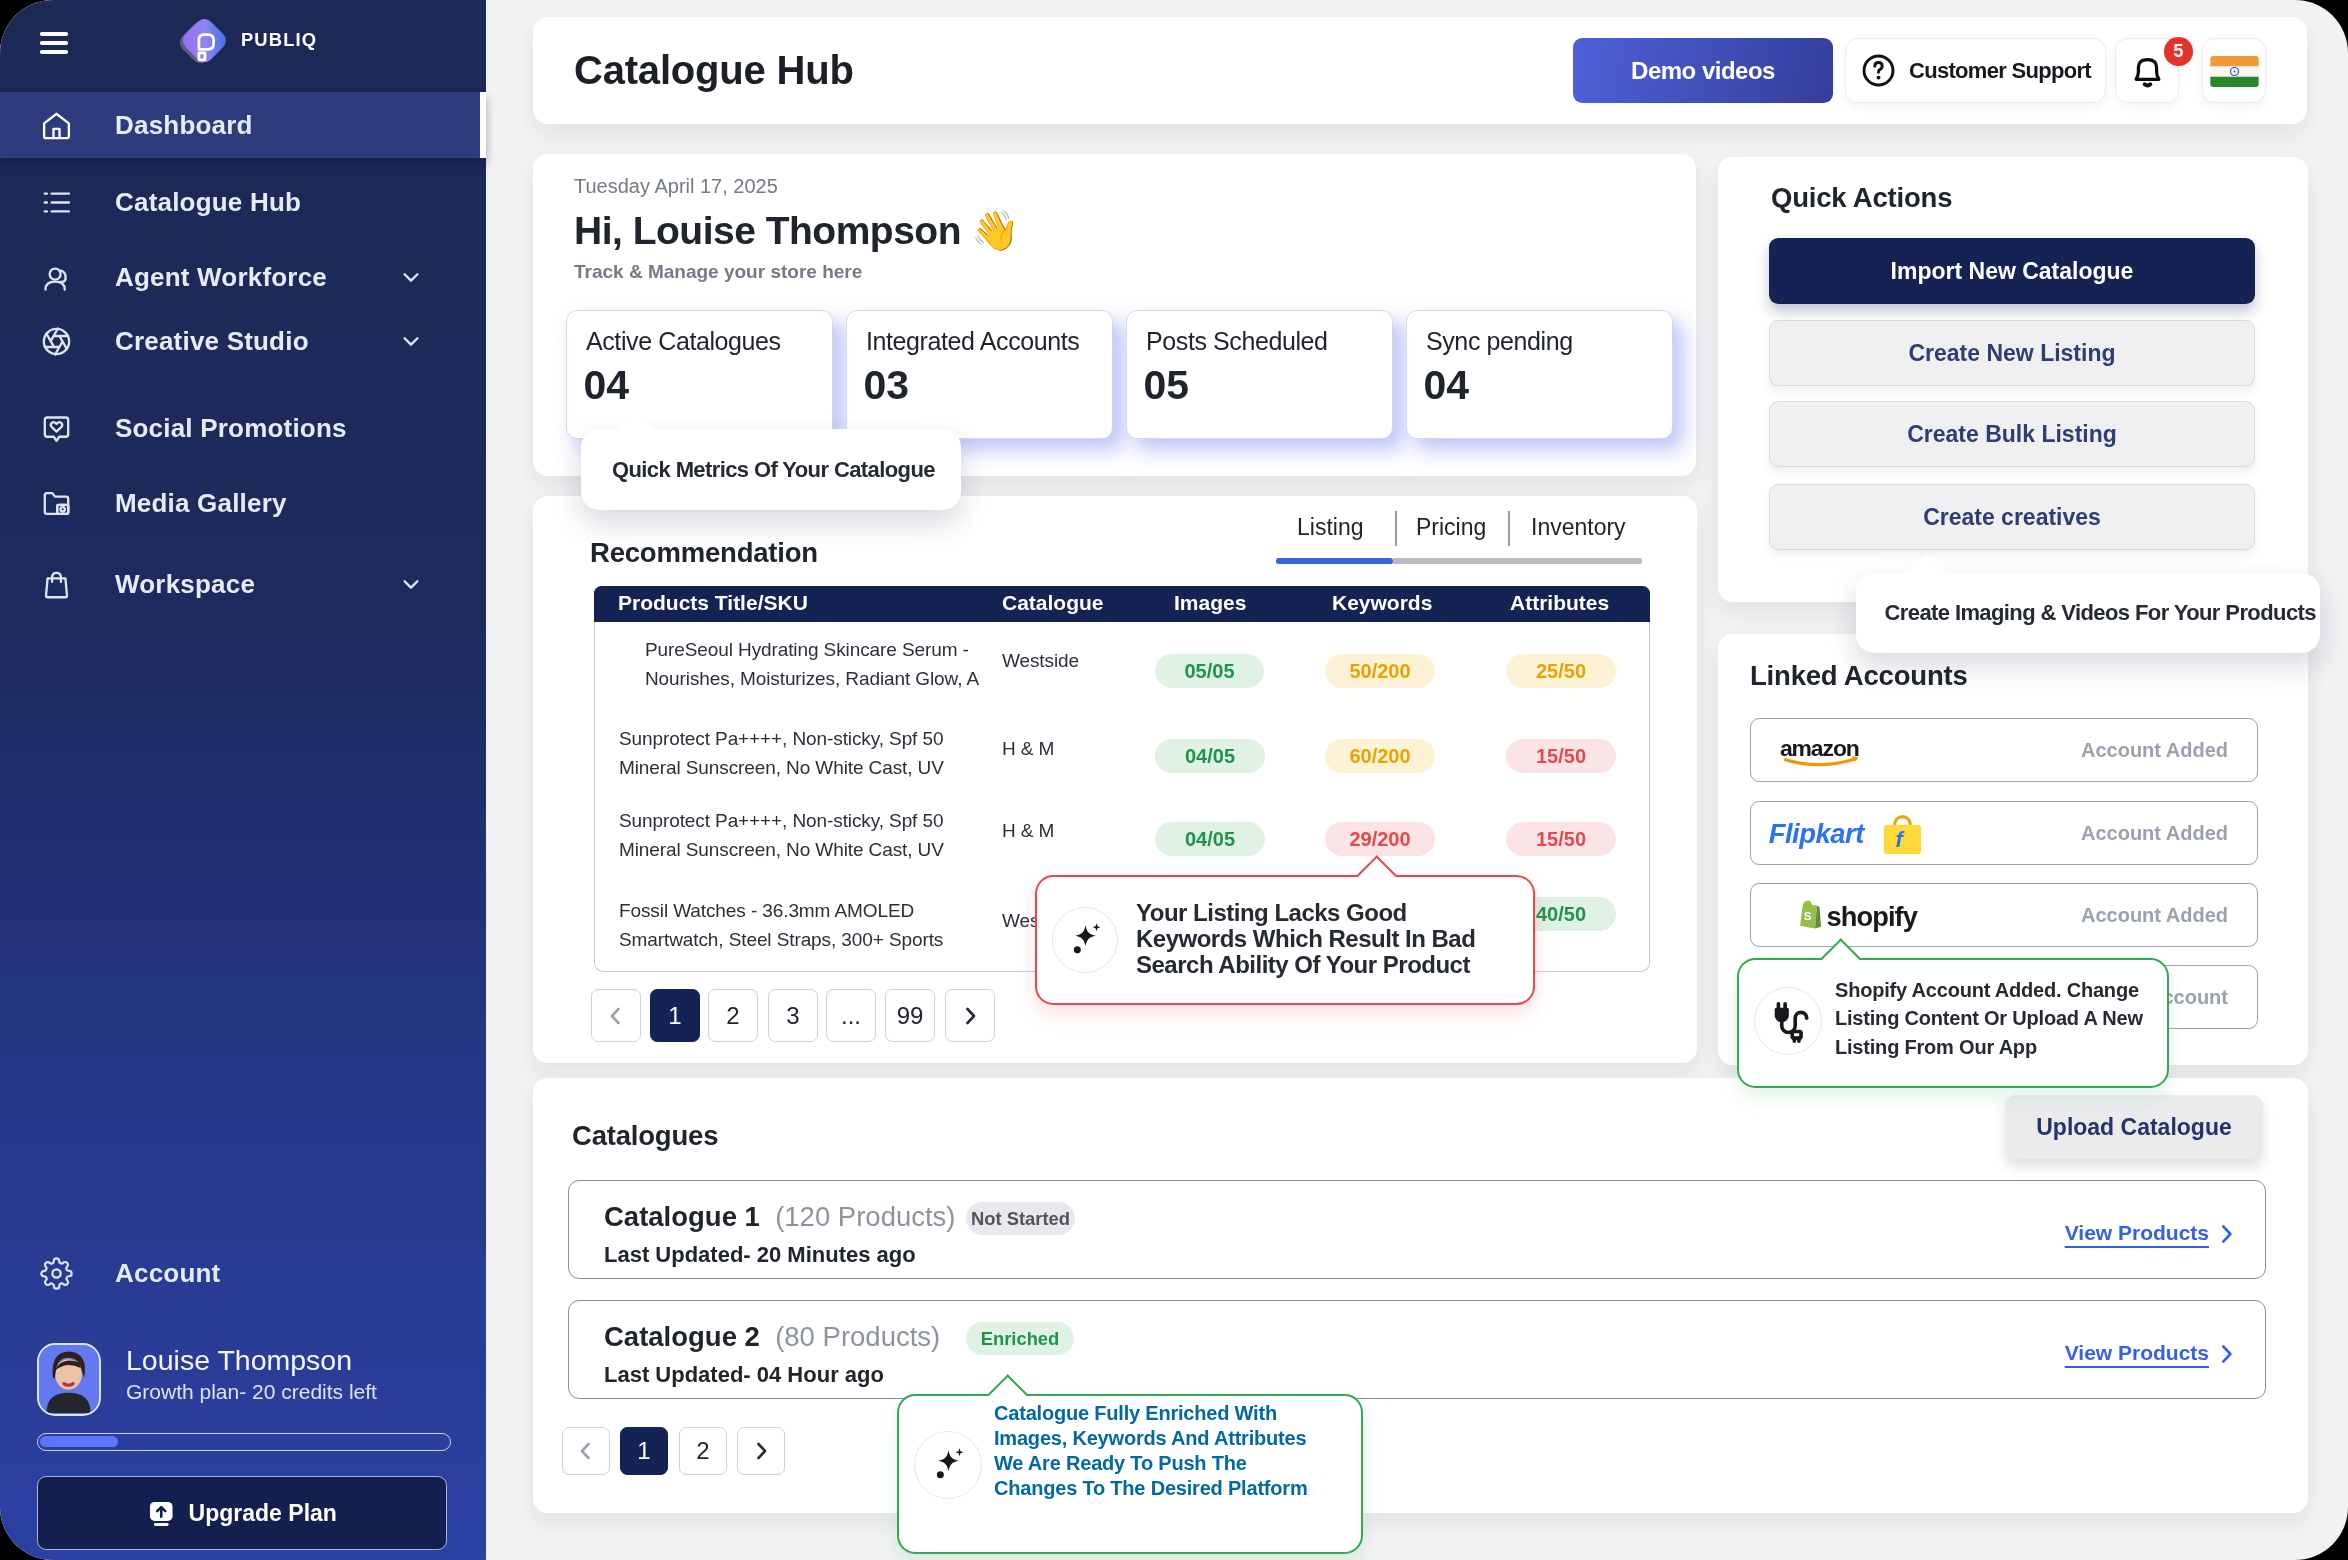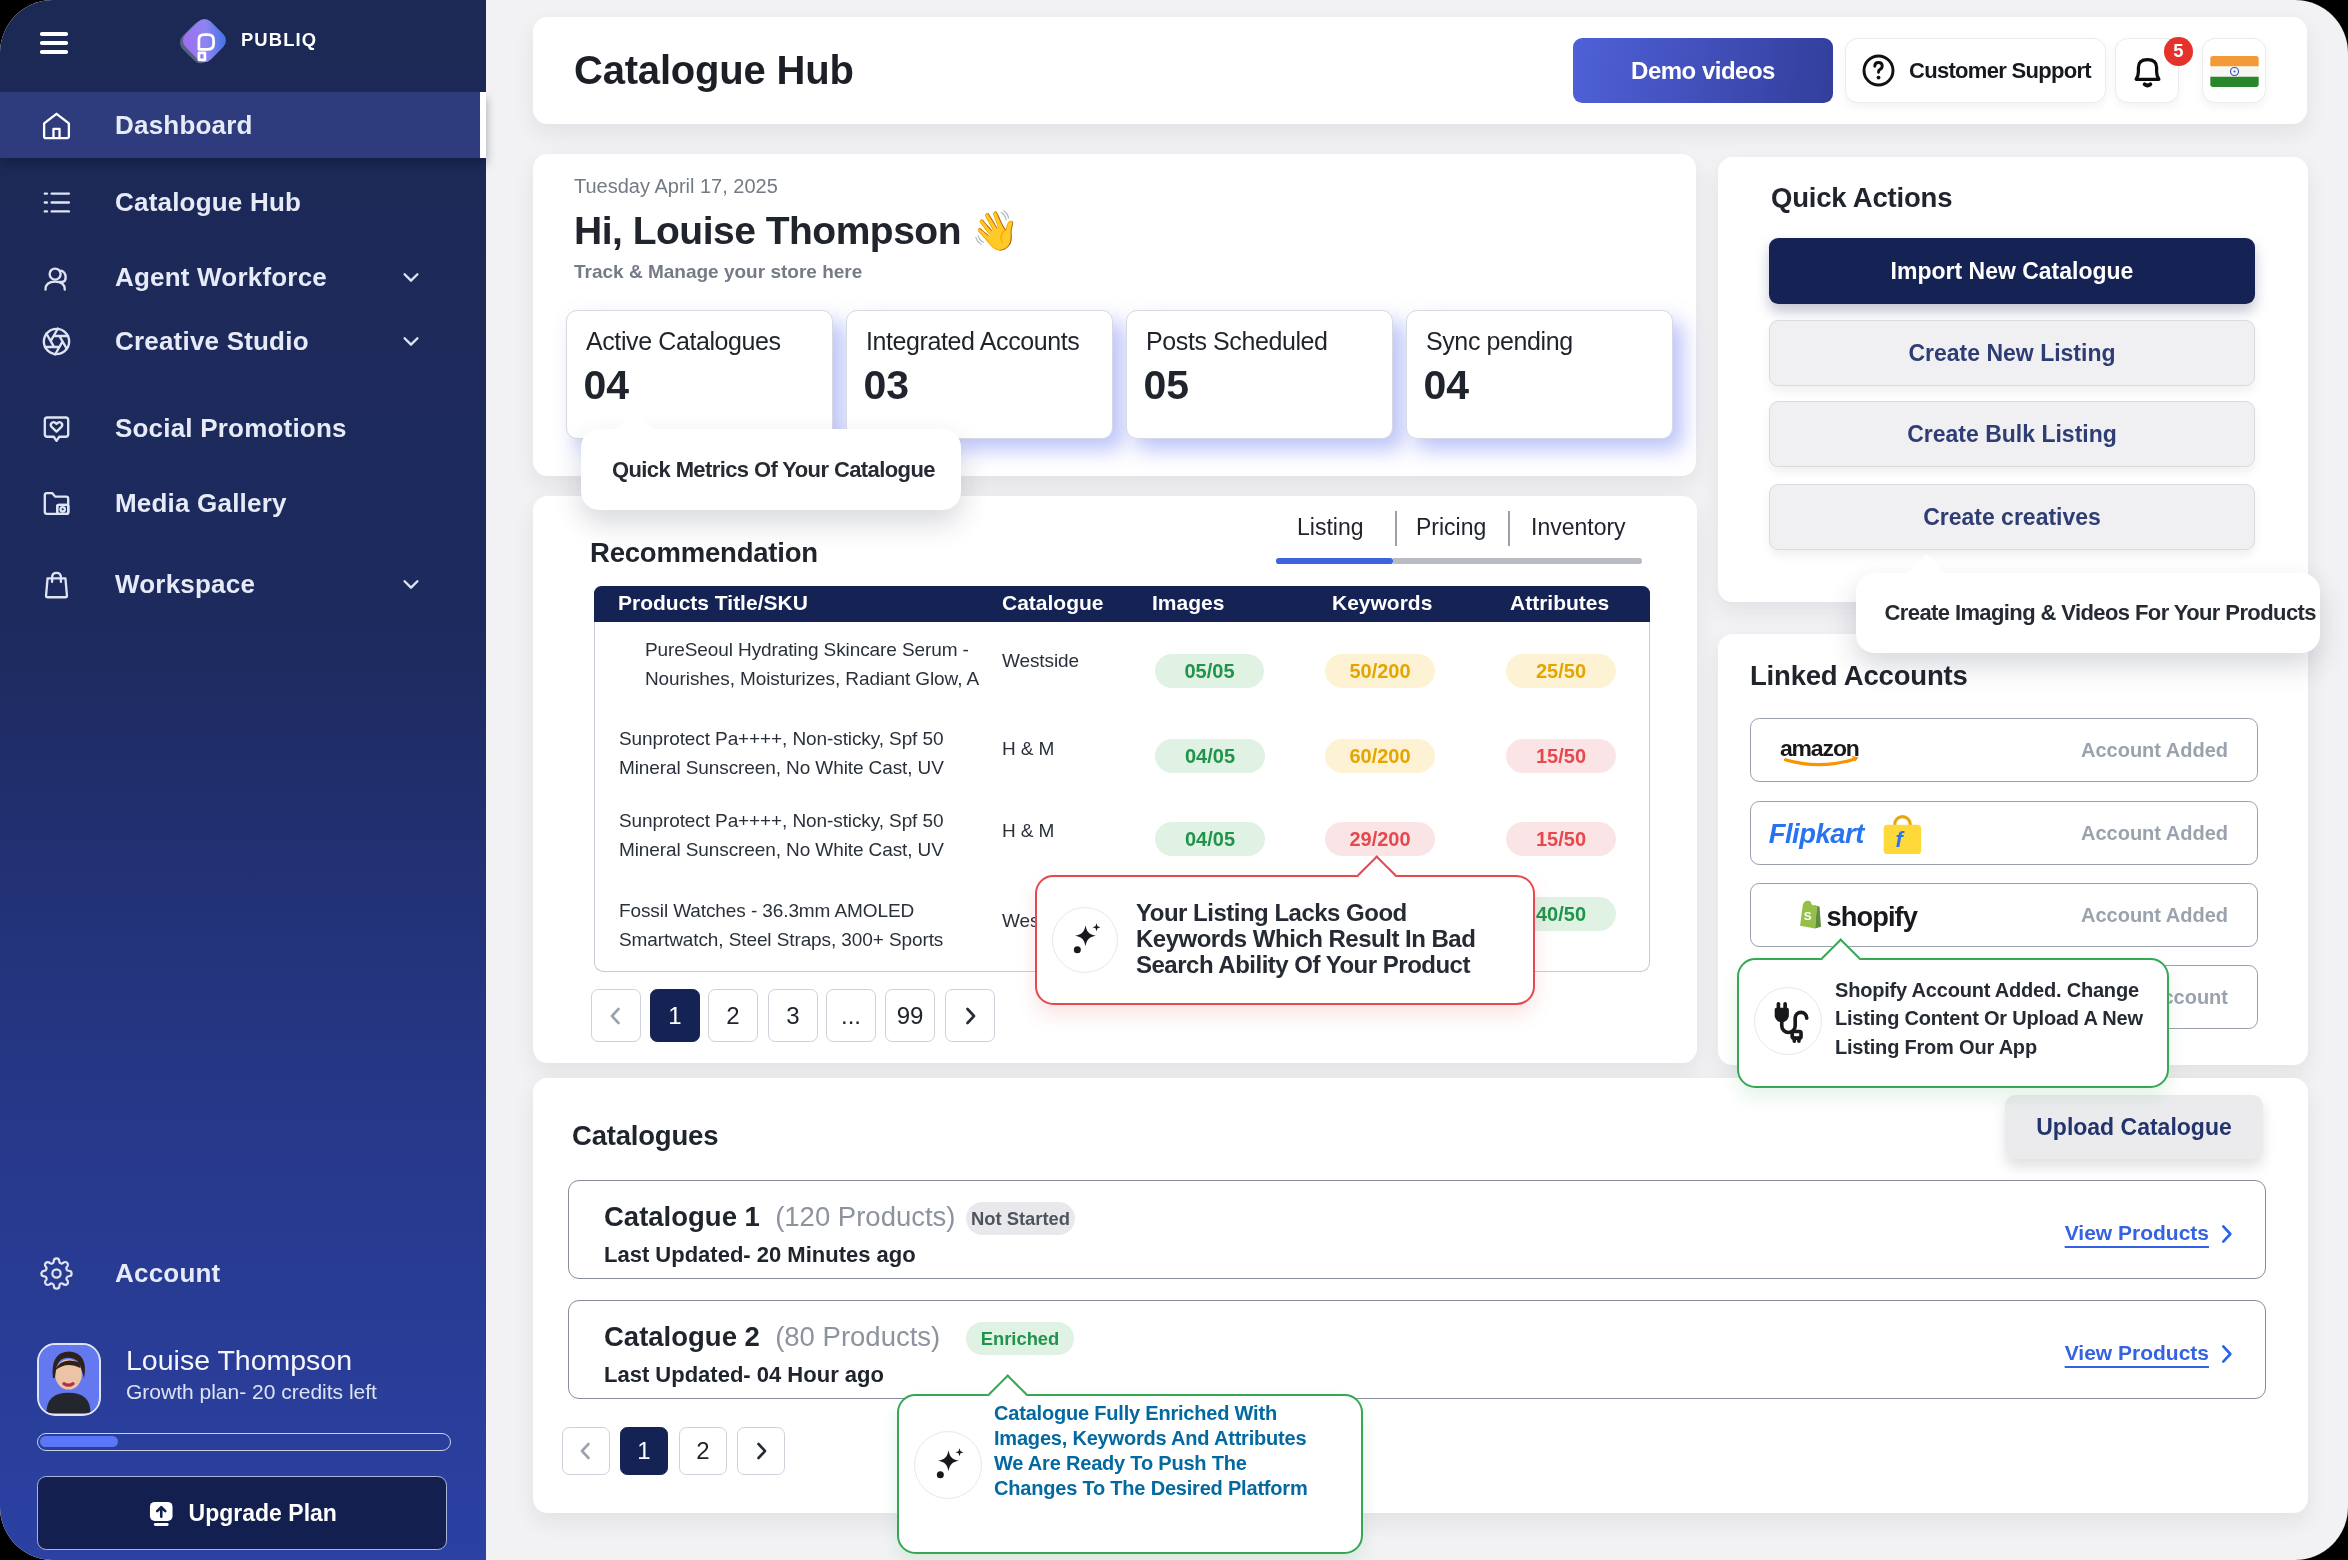--- a/index.html
+++ b/index.html
@@ -292,21 +292,21 @@
   <div class="tab" style="left:1416px;">Pricing</div>
   <div class="tab" style="left:1531px;">Inventory</div>
   <div class="tabsep" style="left:1395px;"></div>
   <div class="tabsep" style="left:1508px;"></div>
   <div class="tabline" style="left:1276px; width:117px; background:#3d63dd;"></div>
   <div class="tabline" style="left:1393px; width:249px; background:#b9bdc3; border-radius:0 2.8px 2.8px 0;"></div>
 
   <div class="thead">
     <span class="abs" style="left:24px; top:4.6px;">Products Title/SKU</span>
     <span class="abs" style="left:408px; top:4.6px;">Catalogue</span>
-    <span class="abs" style="left:558px; top:4.6px;text-align:center;">Images</span>
+    <span class="abs" style="left:580px; top:4.6px;text-align:center;">Images</span>
     <span class="abs" style="left:738px; top:4.6px;">Keywords</span>
     <span class="abs" style="left:916px; top:4.6px;">Attributes</span>
   </div>
   <div class="tbody"></div>
 
   <div class="rowtxt" style="left:645px; top:635px; width:386px;">PureSeoul Hydrating Skincare Serum -<br>Nourishes, Moisturizes, Radiant Glow, A</div>
   <div class="rowtxt" style="left:1002px; top:646px;">Westside</div>
   <div class="pill" style="left:1155px; top:654px; width:109px; background:#dff2e4; color:#21944b;">05/05</div>
   <div class="pill" style="left:1325px; top:654px; width:110px; background:#fdf3d4; color:#e5a500;">50/200</div>
   <div class="pill" style="left:1506px; top:654px; width:110px; background:#fdf3d4; color:#e5a500;">25/50</div>

